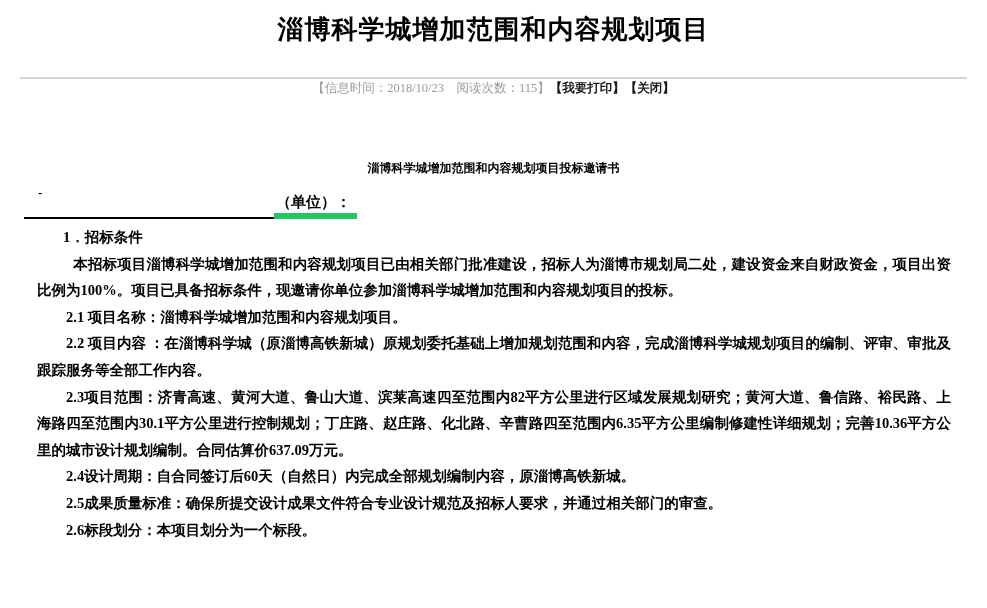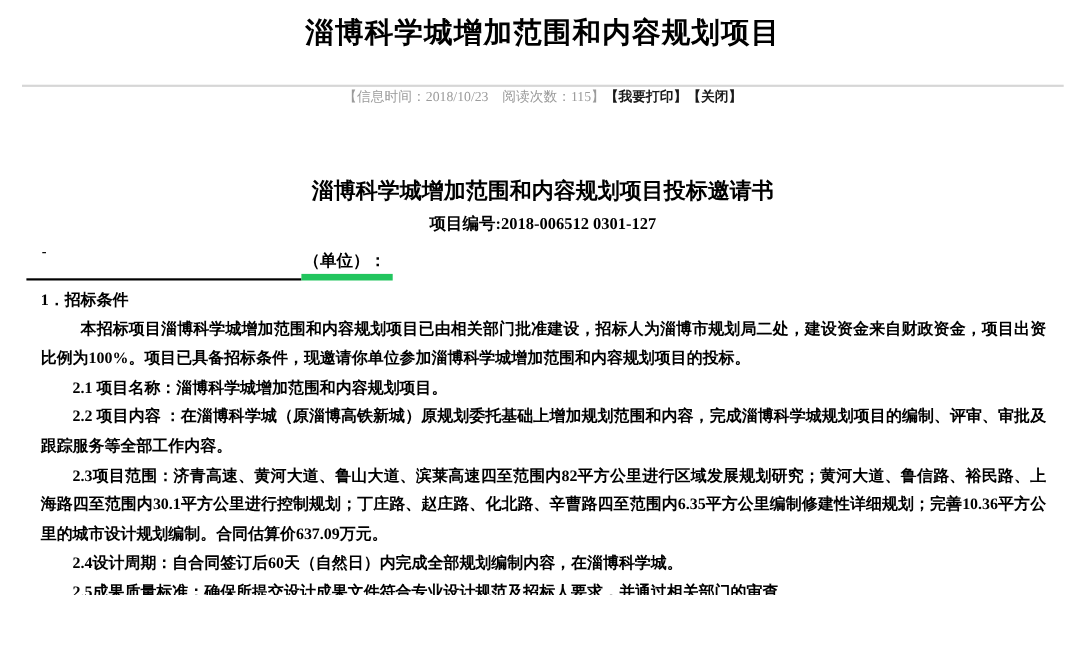--- a/index.html
+++ b/index.html
@@ -40,21 +40,21 @@
   }
   .info-link {
     color: #1a1a1a;
     font-weight: bold;
     cursor: pointer;
     text-decoration: none;
   }
   .doc-title {
     margin-top: 64px;
     text-align: center;
-    font-size: 20px;
+    font-size: 12px;
     font-weight: bold;
   }
   .project-no {
     margin-top: 7px;
     text-align: center;
     font-size: 15px;
     font-weight: bold;
   }
   .dash-row {
     margin-top: 10px;
@@ -84,52 +84,51 @@
     padding: 0 6px 1px 2px;
   }
   .doc-body {
     margin-top: 5px;
     padding: 0 36px 0 37px;
     font-size: 14.5px;
     font-weight: bold;
     line-height: 26.6px;
     text-align: justify;
   }
-  .sec-heading { text-indent: 0; }
+  .sec-heading { text-indent: 0; margin-left: 26px; }
   .para-indent { text-indent: 2.5em; }
   .sub-item { text-indent: 2em; }
 </style>
 </head>
 <body>
 
 <div class="page">
 
   <h1 class="main-title">淄博科学城增加范围和内容规划项目</h1>
 
   <hr class="divider">
 
   <div class="info-bar">
     <span class="info-meta">【信息时间：2018/10/23　阅读次数：115】</span><span class="info-link">【我要打印】</span><span class="info-link">【关闭】</span>
   </div>
 
   <h2 class="doc-title">淄博科学城增加范围和内容规划项目投标邀请书</h2>
 
-  <div class="project-no">项目编号:2018-006512 0301-127</div>
 
   <div class="dash-row">-</div>
 
   <div class="signature-row">
     <span class="signature-blank"></span>
       <span class="unit-label">（单位）：</span>
   </div>
 
   <div class="doc-body">
     <p class="sec-heading">1．招标条件</p>
     <p class="para-indent">本招标项目淄博科学城增加范围和内容规划项目已由相关部门批准建设，招标人为淄博市规划局二处，建设资金来自财政资金，项目出资比例为100%。项目已具备招标条件，现邀请你单位参加淄博科学城增加范围和内容规划项目的投标。</p>
     <p class="sub-item">2.1 项目名称：淄博科学城增加范围和内容规划项目。</p>
     <p class="sub-item">2.2 项目内容 ：在淄博科学城（原淄博高铁新城）原规划委托基础上增加规划范围和内容，完成淄博科学城规划项目的编制、评审、审批及跟踪服务等全部工作内容。</p>
     <p class="sub-item">2.3项目范围：济青高速、黄河大道、鲁山大道、滨莱高速四至范围内82平方公里进行区域发展规划研究；黄河大道、鲁信路、裕民路、上海路四至范围内30.1平方公里进行控制规划；丁庄路、赵庄路、化北路、辛曹路四至范围内6.35平方公里编制修建性详细规划；完善10.36平方公里的城市设计规划编制。合同估算价637.09万元。</p>
-    <p class="sub-item">2.4设计周期：自合同签订后60天（自然日）内完成全部规划编制内容，在淄博科学城。</p>
+    <p class="sub-item">2.4设计周期：自合同签订后60天（自然日）内完成全部规划编制内容，原淄博高铁新城。</p>
     <p class="sub-item">2.5成果质量标准：确保所提交设计成果文件符合专业设计规范及招标人要求，并通过相关部门的审查。</p>
     <p class="sub-item">2.6标段划分：本项目划分为一个标段。</p>
   </div>
 
 </div>
 
 </body></html>

